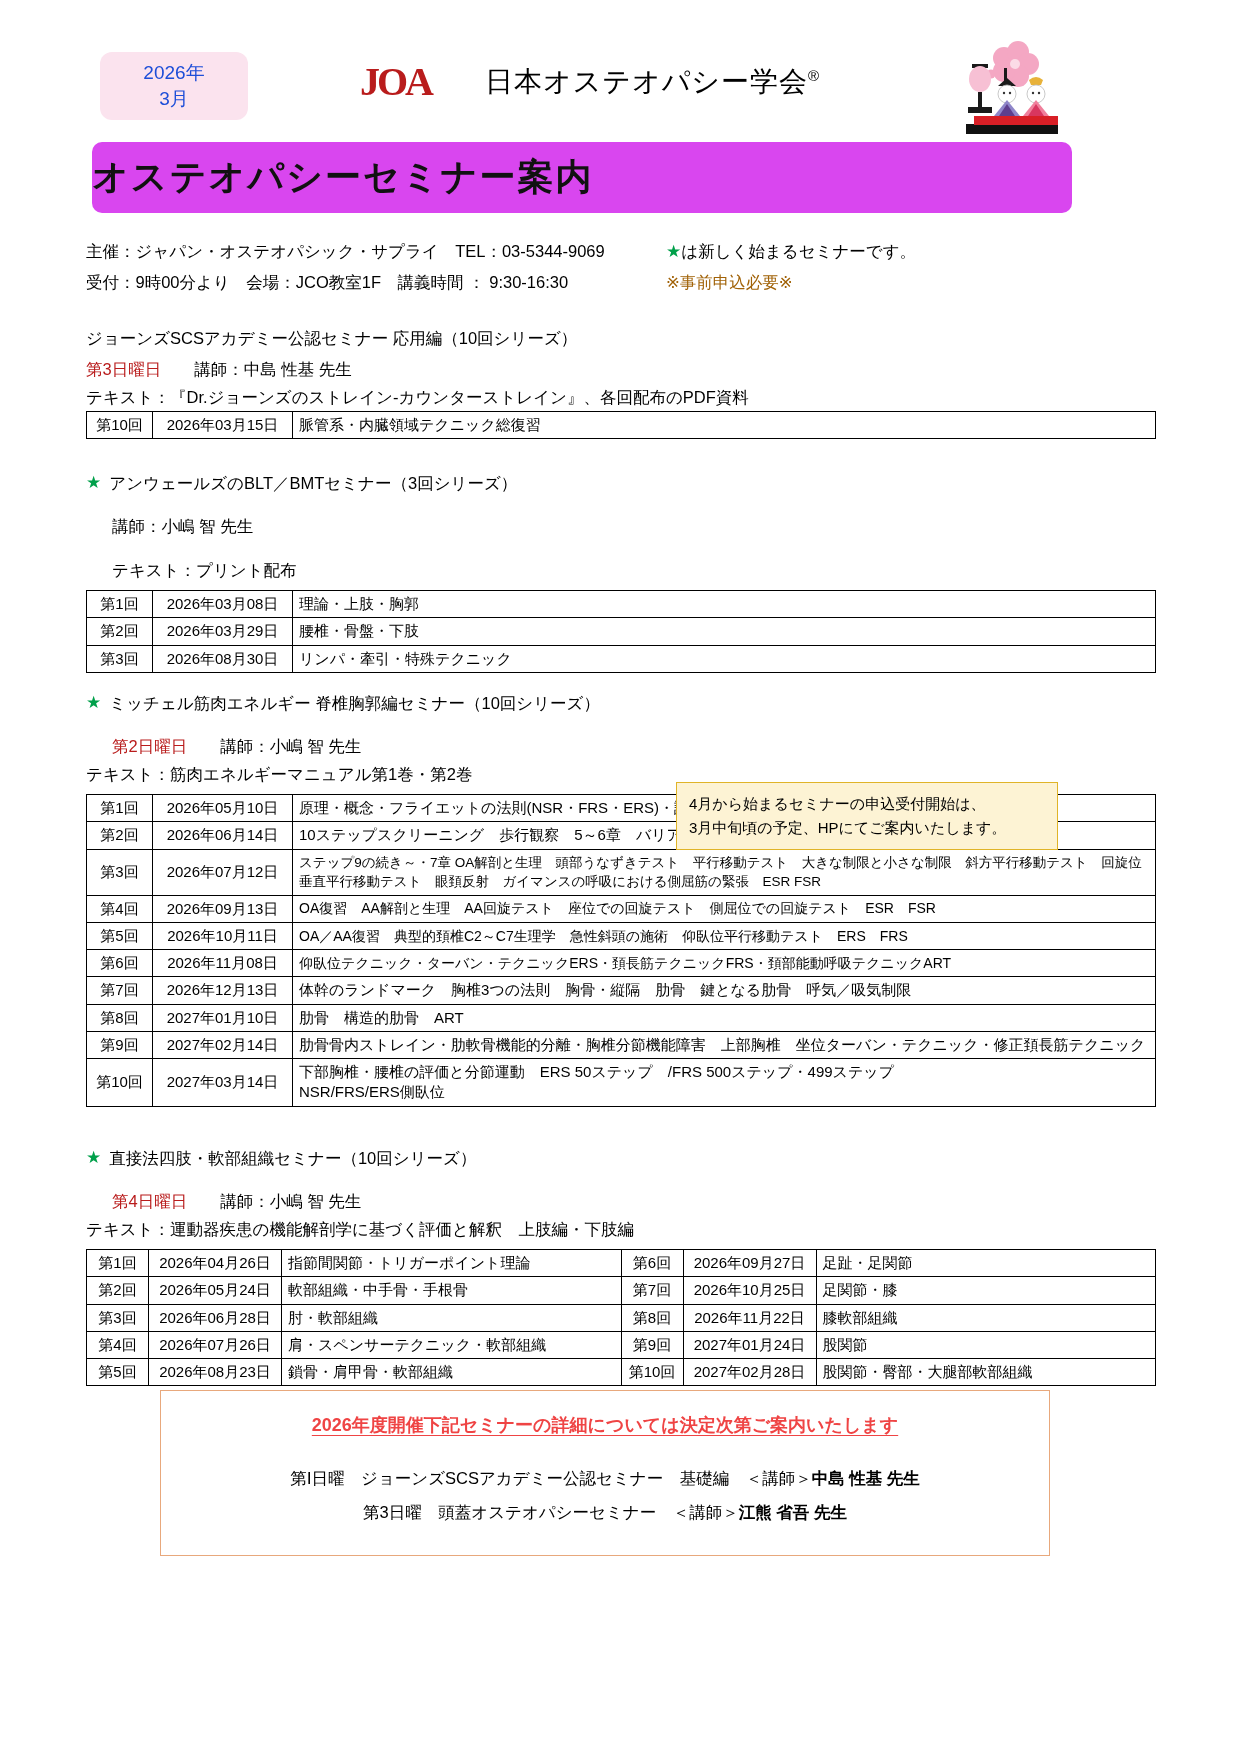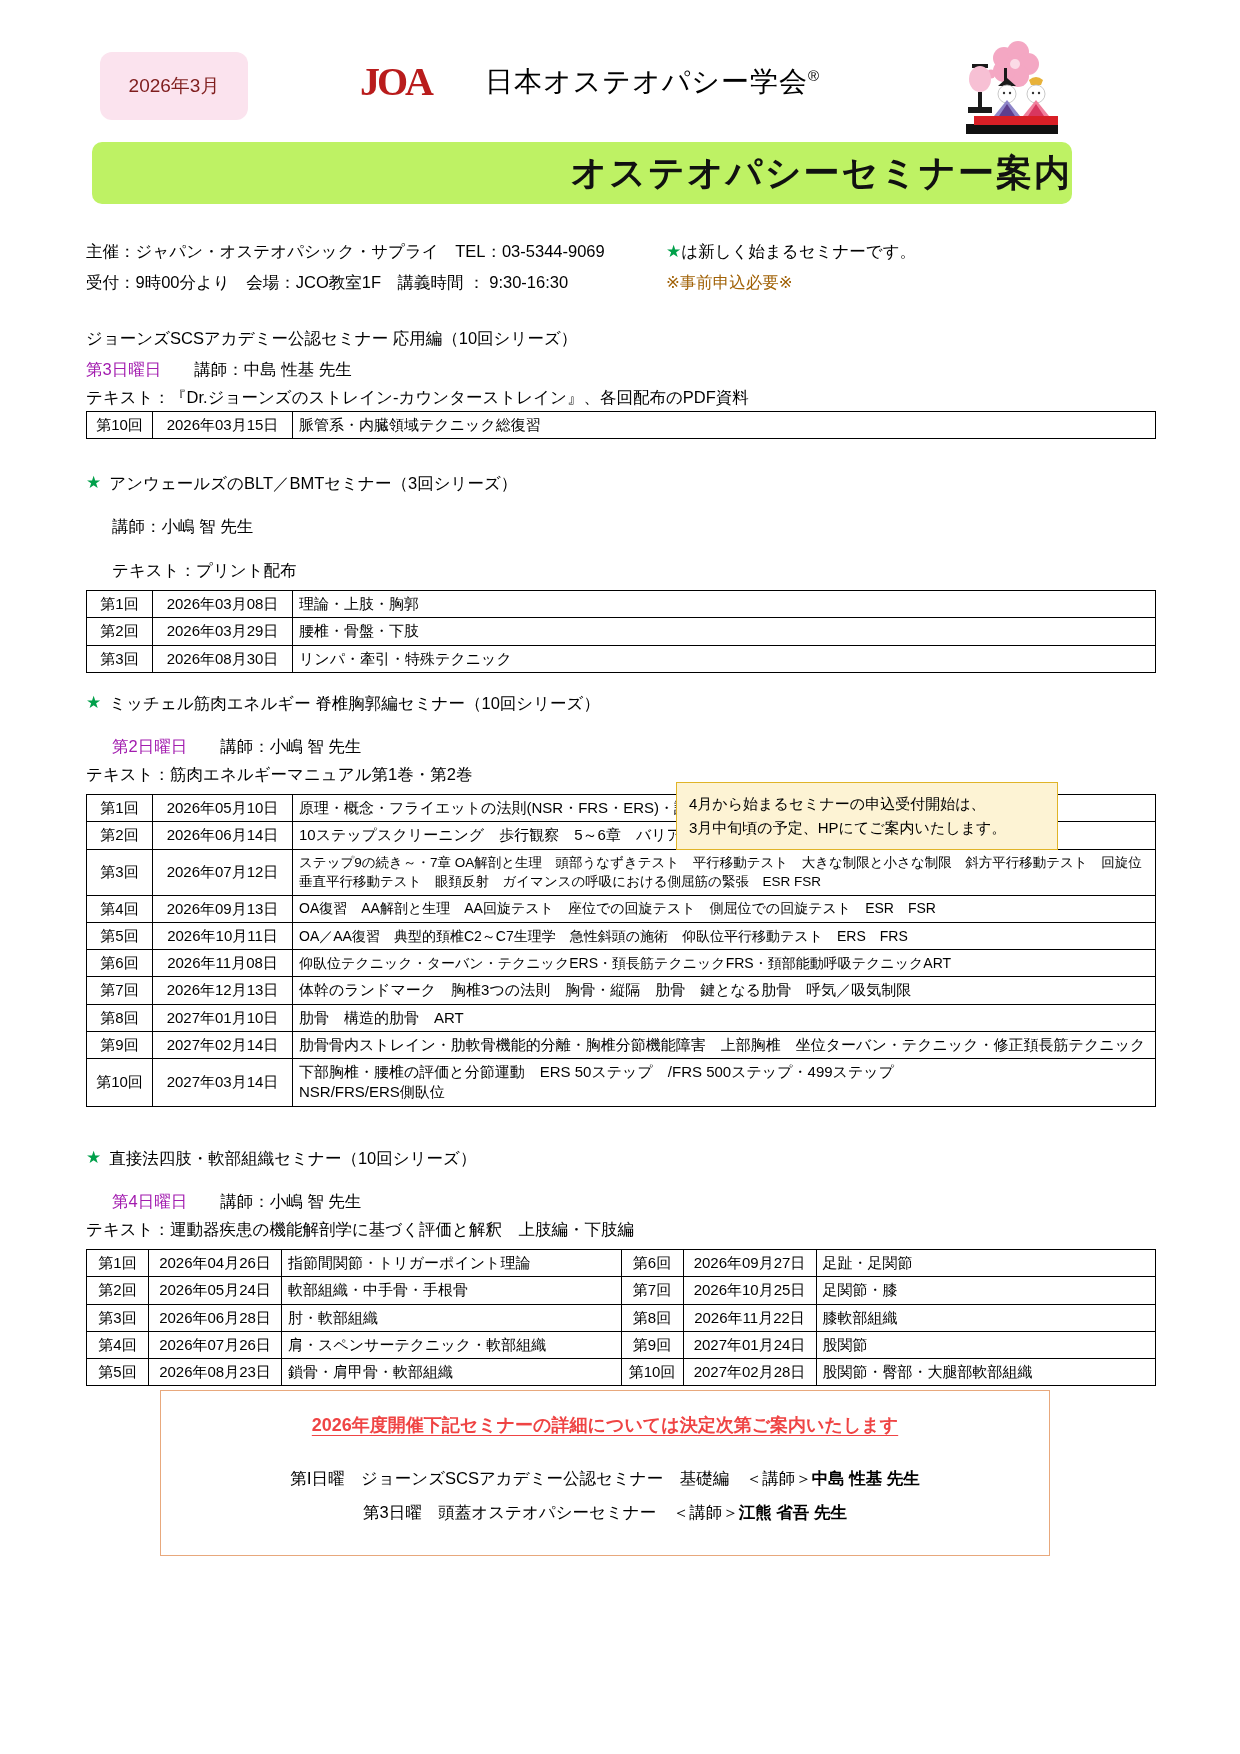--- a/index.html
+++ b/index.html
@@ -11,66 +11,66 @@
     color: #000000;
   }
   .page { position: relative; width: 1240px; height: 1754px; padding: 0; }
 
   
   .header { position: relative; height: 120px; }
   .date-badge {
     position: absolute; left: 100px; top: 52px;
     width: 148px; height: 68px;
     background: #fbe3ee; border-radius: 12px;
-    display: flex; flex-direction: row;
+    display: flex; flex-direction: column;
     align-items: center; justify-content: center;
-    font-size: 19px; line-height: 1.35; color: #7f1d1d;
+    font-size: 19px; line-height: 1.35; color: #1d4ed8;
   }
   .logo-wrap {
     position: absolute; left: 360px; top: 62px;
     display: flex; align-items: center; gap: 54px;
   }
   .joa-logo {
     font-family: "Liberation Serif", "DejaVu Serif", serif;
     font-weight: bold; font-size: 40px; color: #b91c1c;
     letter-spacing: -3px; position: relative; line-height: 1;
   }
   .org-name { font-size: 28px; letter-spacing: 1px; position: relative; }
   .org-name .reg { font-size: 15px; vertical-align: super; }
 
   
   .hina { position: absolute; left: 858px; top: 40px; width: 200px; height: 105px; }
 
   
   .title-banner {
     position: absolute; left: 92px; top: 142px;
-    width: 980px; height: 62px;
-    background: #bef264; border-radius: 10px;
-    display: flex; align-items: center; justify-content: flex-end;
+    width: 980px; height: 71px;
+    background: #d946ef; border-radius: 10px;
+    display: flex; align-items: center; justify-content: flex-start;
   }
   .title-banner span { font-size: 36px; font-weight: bold; letter-spacing: 2px; color: #111; }
 
   
   .info { position: absolute; left: 86px; top: 236px; width: 1070px; font-size: 16.5px; }
   .info-row { display: flex; line-height: 30px; }
   .info-left { width: 580px; white-space: nowrap; }
   .info-right { white-space: nowrap; }
   .green-star { color: #00a04a; font-size: 17px; }
   .red { color: #a16207; }
 
   
   .section { position: absolute; left: 86px; width: 1070px; }
   .sec-head {
     display: flex; align-items: flex-start; gap: 8px;
     font-size: 16.5px; line-height: 26px; margin-bottom: 4px;
   }
   .sec-head .star { color: #00a04a; font-size: 17px; line-height: 26px; }
   .sec-title { text-underline-offset: 3px; white-space: nowrap; }
   .sub-line { font-size: 16.5px; line-height: 28px; white-space: nowrap; }
-  .sub-line .sunday { color: #a21caf; }
+  .sub-line .sunday { color: #b91c1c; }
   .indent2 { padding-left: 26px; margin-top: 16px; }
 
   
   table.sem { border-collapse: collapse; width: 100%; font-size: 15px; table-layout: fixed; }
   table.sem td { border: 1.4px solid #000; padding: 3px 6px; vertical-align: middle; line-height: 1.35; }
   td.c-no { width: 66px; text-align: center; white-space: nowrap; }
   td.c-date { width: 140px; text-align: center; white-space: nowrap; }
   td.c-desc { text-align: left; }
   table.sem.two td.c-no2 { width: 62px; text-align: center; }
   table.sem.two td.c-date2 { width: 133px; text-align: center; }

